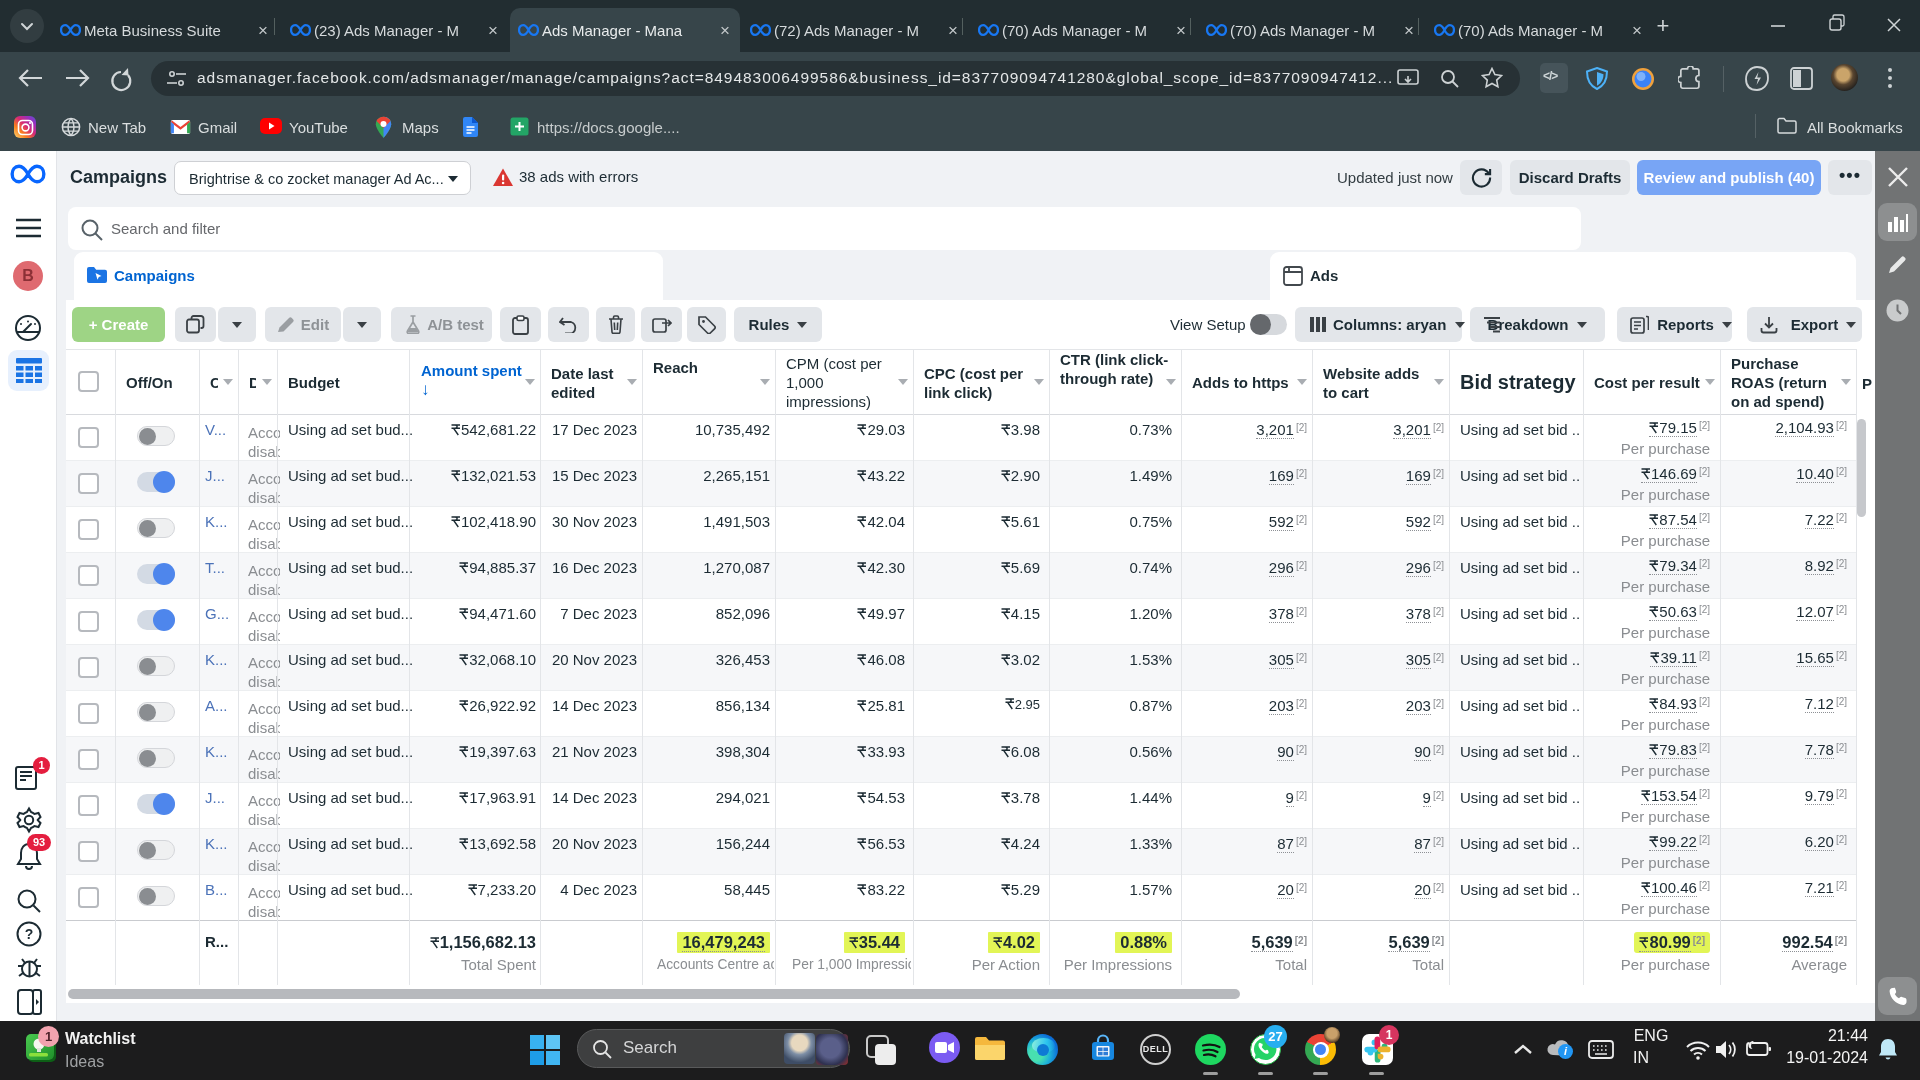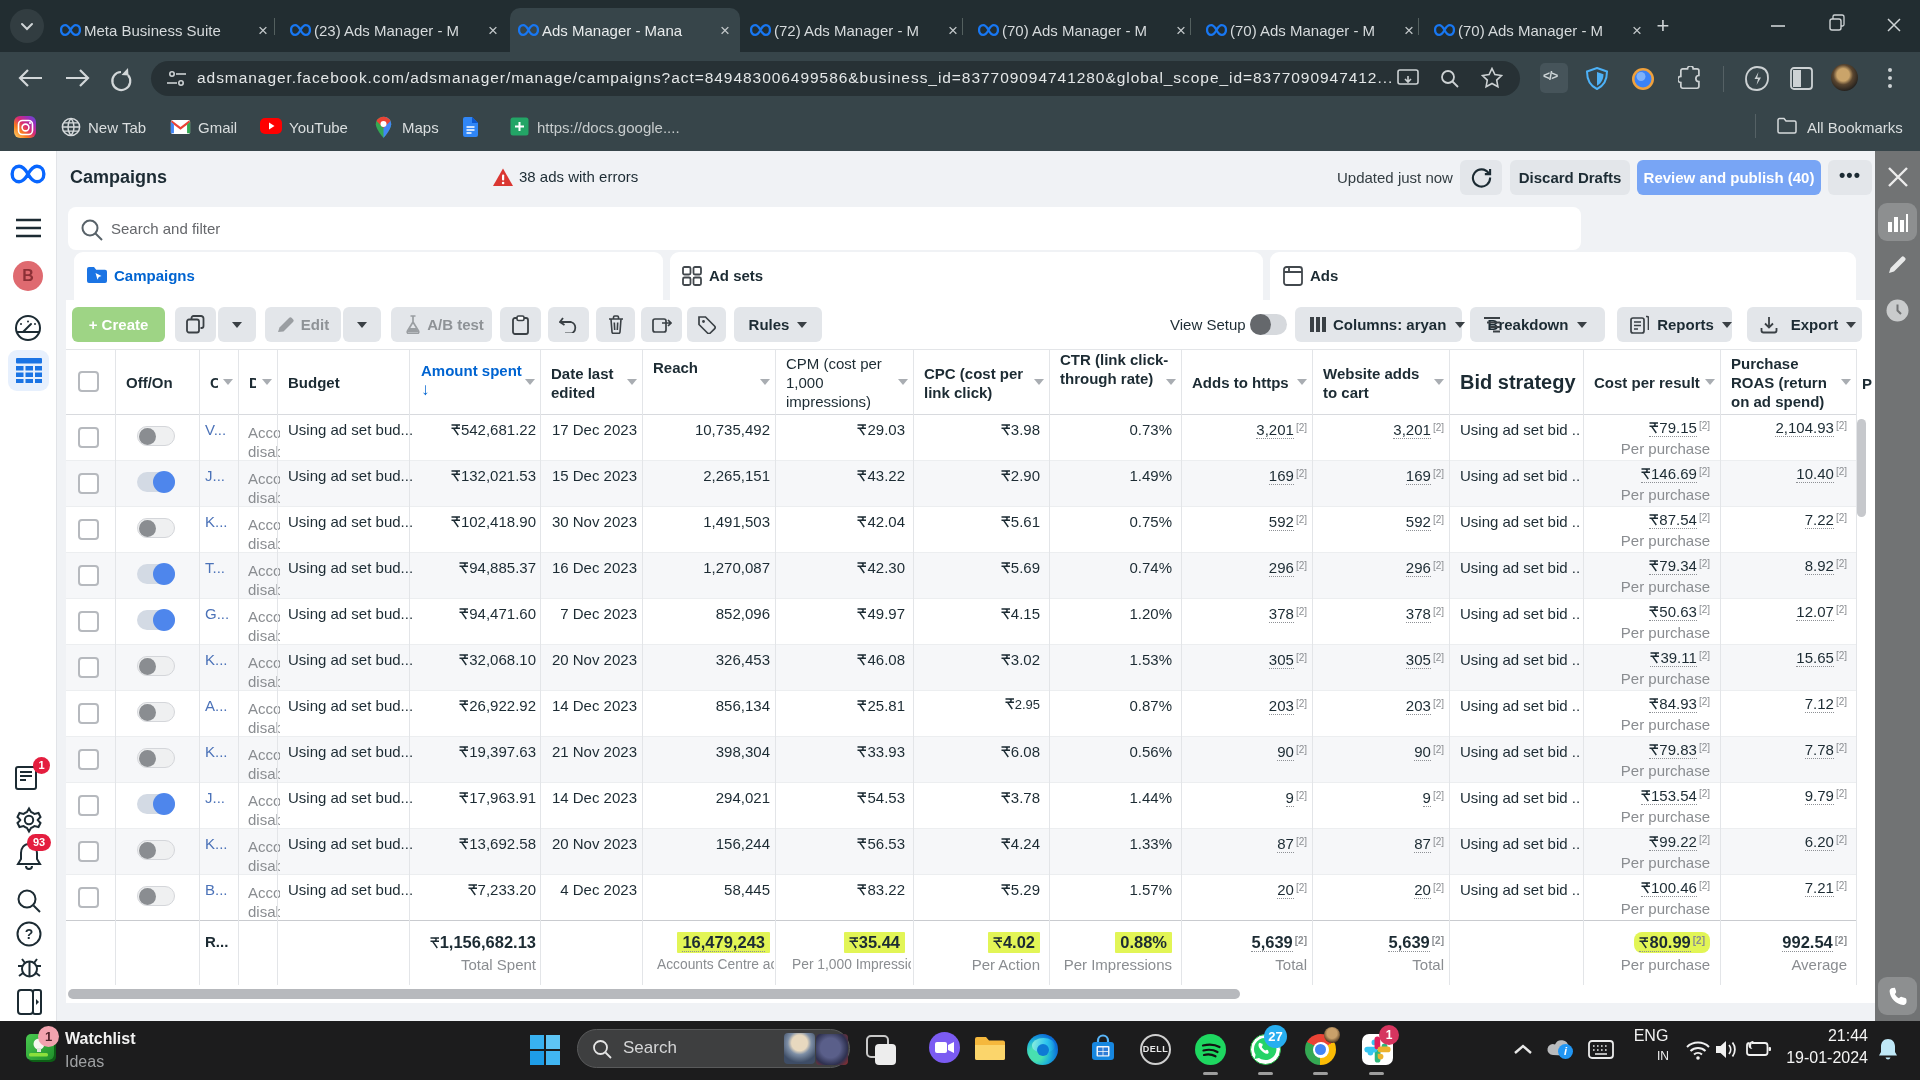--- a/index.html
+++ b/index.html
@@ -343,21 +343,21 @@
       <svg width="30" height="24">
         <path d="M8 18 a5.5 5.5 0 1 1 2-10.6 a7 7 0 0 1 13.4 2.2 a4.6 4.6 0 0 1-1 9.1 Z" fill="#b9bbbd"></path>
       </svg>
       <div class="abs" style="left:13px;top:7px;width:15px;height:15px;border-radius:50%;background:#2196f3;color:#fff;font-size:11px;font-style:italic;font-weight:bold;text-align:center;line-height:15px">i</div>
     </div>
   <svg class="abs" style="left:1588px;top:19px" width="26" height="19">
       <rect x="1" y="1" width="24" height="17" rx="3" stroke="#ececec" stroke-width="1.8" fill="none"></rect>
       <path d="M5 6 h1.6 M9 6 h1.6 M13 6 h1.6 M17 6 h1.6 M5 10 h1.6 M9 10 h1.6 M13 10 h1.6 M17 10 h1.6 M7 14 h12" stroke="#ececec" stroke-width="1.6"></path>
     </svg>
   <div class="abs" style="left:1633px;top:6px;width:36px;text-align:center;font-size:16px;color:#f2f2f2">ENG</div>
-  <div class="abs" style="left:1633px;top:28px;width:36px;text-align:right;font-size:12px;color:#f2f2f2">IN</div>
+  <div class="abs" style="left:1633px;top:28px;width:36px;text-align:left;font-size:16px;color:#f2f2f2">IN</div>
   <svg class="abs" style="left:1685px;top:18px" width="26" height="22">
       <path d="M2 8 a16 16 0 0 1 22 0 M5.5 12 a11 11 0 0 1 15 0 M9 15.5 a6 6 0 0 1 8 0" stroke="#f0f0f0" stroke-width="2" fill="none"></path>
       <circle cx="13" cy="19" r="1.8" fill="#f0f0f0"></circle>
     </svg>
   <svg class="abs" style="left:1714px;top:17px" width="28" height="23">
       <path d="M2 8 v7 h4.5 L12 20 V3 L6.5 8 Z" fill="#f0f0f0"></path>
       <path d="M15 7 a7 7 0 0 1 0 9 M18.5 4.5 a11.5 11.5 0 0 1 0 14" stroke="#f0f0f0" stroke-width="1.8" fill="none"></path>
     </svg>
   <svg class="abs" style="left:1745px;top:18px" width="28" height="20">
       <path d="M7 4 h13 a2.5 2.5 0 0 1 2.5 2.5 v7 a2.5 2.5 0 0 1-2.5 2.5 H4.5 A2.5 2.5 0 0 1 2 13.5 v-7 A2.5 2.5 0 0 1 4.5 4" stroke="#f0f0f0" stroke-width="1.8" fill="none"></path>
@@ -832,21 +832,21 @@
 <div class="abs" style="left:848px;top:633px;width:126px;text-align:right;font-size:16.5px;font-weight:bold;color:#1c2b33"><span style="background:#e2f556;padding:1px 5px 2px;border-radius:1px"><svg class="rs" width="10" height="12" viewBox="0 0 10 12">
               <path d="M0.5 1 H9 M0.5 4.2 H9 M4 1 C6.8 1 6.8 4.2 4 4.2 H2.5 L7.3 11" stroke="currentColor" stroke-width="1.4" fill="none"></path>
             </svg>4.02</span></div>
 <div class="abs" style="left:848px;top:656px;width:126px;text-align:right;font-size:15px;color:#8a8d91;white-space:nowrap;overflow:hidden">Per Action</div>
 <div class="abs" style="left:984px;top:633px;width:122px;text-align:right;font-size:16.5px;font-weight:bold;color:#1c2b33"><span style="background:#e2f556;padding:1px 5px 2px;border-radius:1px">0.88%</span></div>
 <div class="abs" style="left:984px;top:656px;width:122px;text-align:right;font-size:15px;color:#8a8d91;white-space:nowrap;overflow:hidden">Per Impressions</div>
 <div class="abs" style="left:1116px;top:633px;width:125px;text-align:right;font-size:16.5px;font-weight:bold;color:#1c2b33"><span class="dot">5,639</span><span class="sup">[2]</span></div>
 <div class="abs" style="left:1116px;top:656px;width:125px;text-align:right;font-size:15px;color:#8a8d91;white-space:nowrap;overflow:hidden">Total</div>
 <div class="abs" style="left:1247px;top:633px;width:131px;text-align:right;font-size:16.5px;font-weight:bold;color:#1c2b33"><span class="dot">5,639</span><span class="sup">[2]</span></div>
 <div class="abs" style="left:1247px;top:656px;width:131px;text-align:right;font-size:15px;color:#8a8d91;white-space:nowrap;overflow:hidden">Total</div>
-<div class="abs" style="left:1518px;top:633px;width:126px;text-align:right;font-size:16.5px;font-weight:bold;color:#1c2b33"><span style="background:#e2f556;padding:1px 5px 2px;border-radius:8px"><span class="dot"><svg class="rs" width="10" height="12" viewBox="0 0 10 12">
+<div class="abs" style="left:1518px;top:633px;width:126px;text-align:right;font-size:16.5px;font-weight:bold;color:#1c2b33"><span style="background:#e2f556;padding:1px 5px 2px;border-radius:3px"><span class="dot"><svg class="rs" width="10" height="12" viewBox="0 0 10 12">
                 <path d="M0.5 1 H9 M0.5 4.2 H9 M4 1 C6.8 1 6.8 4.2 4 4.2 H2.5 L7.3 11" stroke="currentColor" stroke-width="1.4" fill="none"></path>
               </svg>80.99</span><span class="sup">[2]</span></span></div>
 <div class="abs" style="left:1518px;top:656px;width:126px;text-align:right;font-size:15px;color:#8a8d91;white-space:nowrap;overflow:hidden">Per purchase</div>
 <div class="abs" style="left:1655px;top:633px;width:126px;text-align:right;font-size:16.5px;font-weight:bold;color:#1c2b33"><span class="dot">992.54</span><span class="sup">[2]</span></div>
 <div class="abs" style="left:1655px;top:656px;width:126px;text-align:right;font-size:15px;color:#8a8d91;white-space:nowrap;overflow:hidden">Average</div>
 <div class="abs" style="left:2px;top:689px;width:1172px;height:10px;border-radius:5px;background:#b7b9bd"></div>
 </div>
 </div>
   <div class="abs" id="vscrollstrip"></div>
   <div class="abs" id="vthumb"></div>
@@ -869,20 +869,24 @@
         <path d="M11.5 5.5 V11.5 L15 15" stroke="#717374" stroke-width="2" fill="none"></path>
       </svg>
     <div class="abs" style="left:3px;top:826px;width:39px;height:38px;border-radius:9px;background:#8d8f90"></div>
     <svg class="abs" style="left:13px;top:835px" width="20" height="20">
         <path d="M4.5 1.5 C3 1.5 1.5 3 1.6 4.8 C2 11.8 8.2 18 15.2 18.4 C17 18.5 18.5 17 18.5 15.5 V13.4 C18.5 12.6 18 11.9 17.2 11.6 L13.8 10.4 C13.1 10.2 12.3 10.4 11.8 10.9 L11 11.7 C9.2 10.8 7.7 9.3 6.8 7.5 L7.6 6.7 C8.1 6.2 8.3 5.4 8.1 4.7 L6.9 1.3 Z" fill="#fff" transform="translate(0,0.5)"></path>
       </svg>
   </div>
   <div class="abs" style="left:1862px;top:224px;width:10px;height:20px;overflow:hidden;font-size:15px;font-weight:bold;color:#1c2b33">P</div>
 
   <div class="abs hdrtxt" style="left:70px;top:16px">Campaigns</div>
+  <div class="abs" style="left:174px;top:10px;width:297px;height:34px;border-radius:7px;background:#fff;border:1px solid #ced0d4">
+    <div class="abs" style="left:14px;top:9px;font-size:14.5px;color:#1c2b33;width:262px;white-space:nowrap;overflow:hidden">Brightrise &amp; co zocket manager Ad Ac...</div>
+    <div class="abs caret" style="right:12px;top:14px;border-top-color:#1c2b33"></div>
+  </div>
   <svg class="abs" style="left:492px;top:16px" width="22" height="20">
       <path d="M11 1.5 L21 19 H1 Z" fill="#da3732"></path>
       <rect x="10" y="7.5" width="2.2" height="6" rx="1" fill="#fff"></rect>
       <circle cx="11.1" cy="16" r="1.3" fill="#fff"></circle>
     </svg>
   <div class="abs" style="left:519px;top:17px;font-size:15px;color:#1c2b33">38 ads with errors</div>
   <div class="abs" style="left:1337px;top:18px;font-size:15px;color:#333d42">Updated just now</div>
   <div class="abs btn" style="left:1460px;top:9px;width:42px;height:35px">
     <svg style="margin:7px auto 0" width="21" height="21" viewBox="0 0 22 22">
         <path d="M18.5 6.5 A9 9 0 1 0 20 11" stroke="#1c2b33" stroke-width="2.2" fill="none"></path>
@@ -900,29 +904,20 @@
       </svg>
     <div class="abs" style="left:43px;top:13px;font-size:15px;color:#65676b">Search and filter</div>
   </div>
 
   <div class="abs" style="left:74px;top:101px;width:589px;height:48px;border-radius:9px 9px 0 0;background:#fff">
     <svg class="abs" style="left:12px;top:13px" width="22" height="20">
         <path d="M1 4 a2 2 0 0 1 2-2 h5 l2.2 2.8 H19 a2 2 0 0 1 2 2 V16 a2 2 0 0 1-2 2 H3 a2 2 0 0 1-2-2 Z" fill="#1b74e4"></path>
         <path d="M9.5 8 L15.5 11 L12.8 12 L11.5 14.8 Z" fill="#fff"></path>
       </svg>
     <div class="abs" style="left:40px;top:15px;font-size:15px;font-weight:bold;color:#0064d1">Campaigns</div>
-  </div>
-  <div class="abs" style="left:670px;top:101px;width:593px;height:48px;border-radius:9px 9px 0 0;background:#fff">
-    <svg class="abs" style="left:12px;top:14px" width="20" height="20">
-        <rect x="1" y="1" width="7.5" height="7.5" rx="1.5" stroke="#42484d" stroke-width="1.8" fill="none"></rect>
-        <rect x="11.5" y="1" width="7.5" height="7.5" rx="1.5" stroke="#42484d" stroke-width="1.8" fill="none"></rect>
-        <rect x="1" y="11.5" width="7.5" height="7.5" rx="1.5" stroke="#42484d" stroke-width="1.8" fill="none"></rect>
-        <rect x="11.5" y="11.5" width="7.5" height="7.5" rx="1.5" stroke="#42484d" stroke-width="1.8" fill="none"></rect>
-      </svg>
-    <div class="abs" style="left:39px;top:15px;font-size:15px;font-weight:bold;color:#1c2b33">Ad sets</div>
   </div>
   <div class="abs" style="left:1270px;top:101px;width:586px;height:48px;border-radius:9px 9px 0 0;background:#fff">
     <svg class="abs" style="left:13px;top:14px" width="20" height="20">
         <rect x="1" y="1" width="18" height="18" rx="2.5" stroke="#42484d" stroke-width="1.8" fill="none"></rect>
         <path d="M1 6 H19 M6 1 V6" stroke="#42484d" stroke-width="1.8"></path>
       </svg>
     <div class="abs" style="left:40px;top:15px;font-size:15px;font-weight:bold;color:#1c2b33">Ads</div>
   </div>
 
   <div class="abs" style="left:72px;top:156px;width:93px;height:35px;border-radius:6px;background:#9ed485;color:#fff;font-size:15px;font-weight:bold;text-align:center;line-height:35px">+ Create</div>

